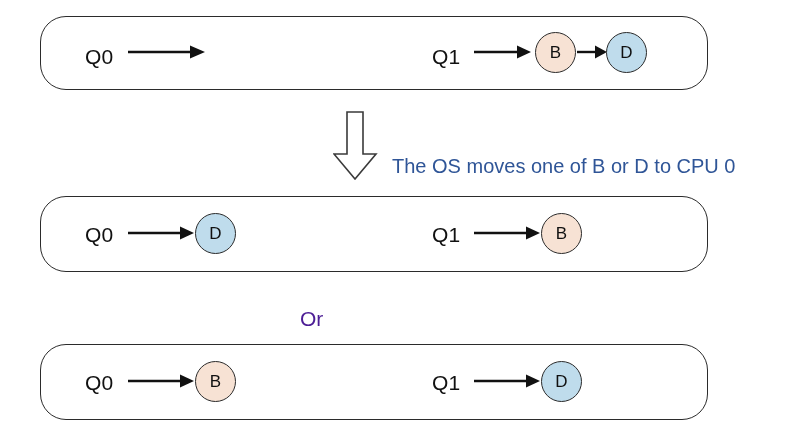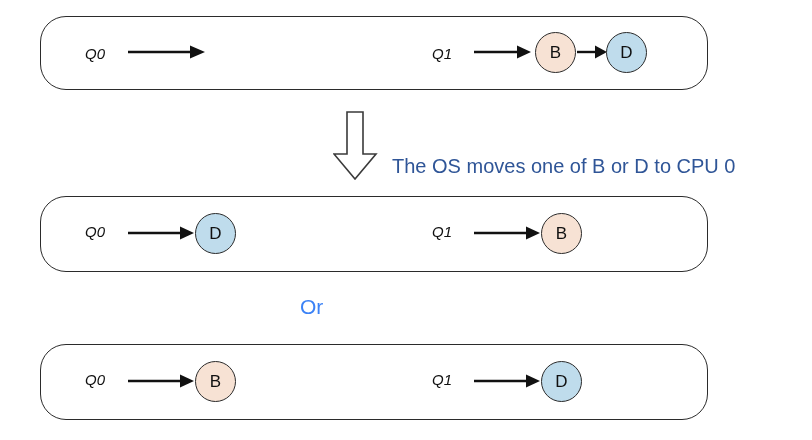--- a/index.html
+++ b/index.html
@@ -26,26 +26,25 @@
     border: 1.4px solid #2b2b2b;
     border-radius: 26px;
     background: #ffffff;
   }
   .row1 { left: 40px; top: 16px;  width: 668px; height: 74px; }
   .row2 { left: 40px; top: 196px; width: 668px; height: 76px; }
   .row3 { left: 40px; top: 344px; width: 668px; height: 76px; }
 
   .q-label {
     position: absolute;
-    font-size: 15px;
+    font-size: 21px;
     color: #111111;
     letter-spacing: 0.2px;
     line-height: 1;
     white-space: nowrap;
-    font-style: italic;
   }
   .arrow-svg {
     position: absolute;
     overflow: visible;
   }
   .node {
     position: absolute;
     width: 41px;
     height: 41px;
     border-radius: 50%;
@@ -72,23 +71,23 @@
     top: 128px;
     font-size: 20px;
     color: #2f5597;
     white-space: nowrap;
     line-height: 1;
     margin-top: 28px;
   }
   .or-text {
     position: absolute;
     left: 300px;
-    top: 296px;
+    top: 308px;
     font-size: 21px;
-    color: #3b82f6;
+    color: #4c1d95;
     line-height: 1;
   }
 </style>
 </head>
 <body>
 
 <div class="stage">
 
   <div class="cpu-box row1"></div>
 

